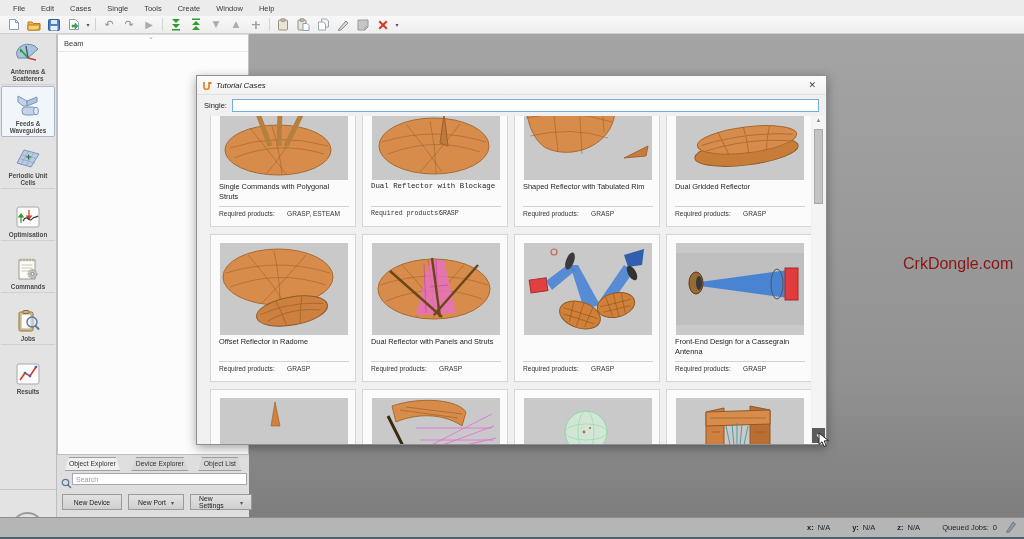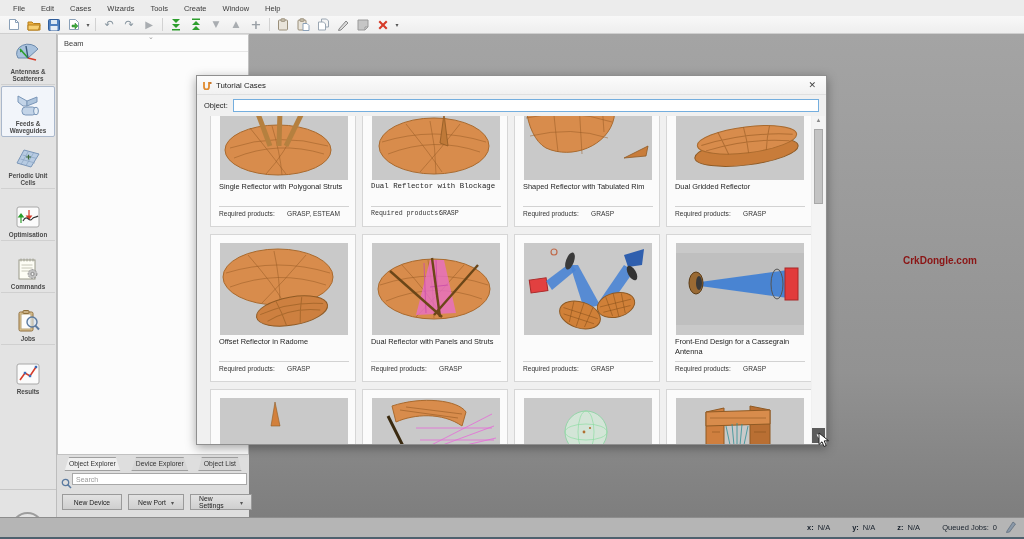--- a/index.html
+++ b/index.html
@@ -34,21 +34,21 @@
   
   .tree-panel { position:absolute; left:57px; top:34px; width:192px; height:421px; background:#fcfcfc;
                 border:1px solid #c2c2c2; border-top:1px solid #dcdcdc; z-index:10; }
   .tree-header { position:absolute; left:6px; top:4px; font-size:7.5px; color:#3a3a3a; }
   .tree-header-line { position:absolute; left:0; top:16px; width:100%; height:1px; background:#e6e6e6; }
   .panel-chevron { position:absolute; left:90px; top:-2px; font-size:7px; color:#9a9a9a; }
 
   
   .workspace { position:absolute; left:249px; top:34px; width:775px; height:483px;
                background:linear-gradient(#a4a4a4,#929292 70%,#7e7e7e); z-index:5; }
-  .watermark { position:absolute; left:903px; top:255px; font-size:10px; font-weight:bold; z-index:8; }
+  .watermark { position:absolute; left:903px; top:255px; font-size:16px; font-weight:normal; z-index:8; }
 
   
   .bl { position:absolute; left:57px; top:455px; width:192px; height:62px; background:#dedede; z-index:15; }
   .tabs { position:absolute; left:3px; top:2px; display:flex; gap:2px; }
   .tab { font-size:6.8px; color:#333; padding:2px 8px 3px; background:#d6d6d6; border:1px solid #9f9f9f;
          clip-path:polygon(7% 100%,14% 0,86% 0,93% 100%); }
   .tab.sel { background:#efefef; }
   .search-row { position:absolute; left:2px; top:18px; width:188px; height:14px; display:flex; }
   .search-box { margin-left:13px; width:175px; height:12px; border:1px solid #a8a8a8; background:#fff;
                 font-size:7px; color:#555; padding:0 3px; font-family:inherit; }
@@ -65,21 +65,21 @@
                padding-right:8px; gap:0; z-index:40; }
   .sfield { display:flex; gap:4px; margin-left:22px; font-size:7.5px; color:#17202b; }
   .sfield b { font-weight:bold; }
   .status-icon { margin-left:8px; }
   .bottom-line { position:absolute; left:0; top:537px; width:1024px; height:2px; background:#4e616e; z-index:41; }
 
   
   .dialog { position:absolute; left:196px; top:75px; width:631px; height:370px; background:#f0f0f0;
             border:1px solid #8f8f8f; box-shadow:0 3px 10px rgba(0,0,0,.35); z-index:50; }
   .dlg-title { position:absolute; left:0; top:0; width:100%; height:19px; background:linear-gradient(#fcfcfc,#f1f1f1);
-               border-bottom:1px solid #e0e0e0; display:flex; align-items:center; padding:0 6px; }
+               border-bottom:1px solid #e0e0e0; display:flex; align-items:center; padding:0 6px;font-style:italic; }
   .dlg-title-text { font-size:7.8px; color:#222; margin-left:4px; }
   .dlg-close { margin-left:auto; font-size:9px; color:#444; padding:0 4px; }
   .filter-row { position:absolute; left:0; top:19px; width:100%; height:21px; display:flex; align-items:center; padding:0 7px; }
   .filter-label { font-size:7.5px; color:#222; margin-right:5px; }
   .filter-input { flex:1; height:13px; border:1px solid #74aede; background:#fff; font-size:7.5px; padding:0 3px;
                   font-family:inherit; }
   .cards-viewport { position:absolute; left:1px; top:40px; width:613px; height:328px; overflow:hidden; }
   .cards-inner { position:absolute; left:0; top:-37px; width:613px; }
   .card { position:absolute; width:146px; height:148px; background:#fbfbfb; border:1px solid #d6d6d6; }
   .card-img { position:absolute; left:9px; top:8px; width:128px; height:92px; background:#c9c9c9; overflow:hidden; }
@@ -100,21 +100,21 @@
 
   .orange { fill:#d88c4c; stroke:#a96a2e; stroke-width:1; }
 </style>
 </head>
 <body>
 
 <div class="menubar">
   <span class="menu-item">File</span>
   <span class="menu-item">Edit</span>
   <span class="menu-item">Cases</span>
-  <span class="menu-item">Wizards</span>
+  <span class="menu-item">Single</span>
   <span class="menu-item">Tools</span>
   <span class="menu-item">Create</span>
   <span class="menu-item">Window</span>
   <span class="menu-item">Help</span>
 </div>
 
 <div class="toolbar">
   <span class="tbtn">
       <svg width="12" height="13">
         <path d="M1.5 1.5 h6 l3 3 v7 h-9 z" fill="#fff" stroke="#8aa0b8"></path>
@@ -357,38 +357,38 @@
     <span>
       <svg width="9" height="9">
           <path d="M1 1 v5 a2.5 2.5 0 0 0 5 0 V1" fill="none" stroke="#e08a2e" stroke-width="1.8"></path>
           <rect x="6.5" y="1" width="2" height="2" fill="#c8762a"></rect>
         </svg>
     </span>
     <span class="dlg-title-text">Tutorial Cases</span>
     <span class="dlg-close">✕</span>
   </div>
   <div class="filter-row">
-    <span class="filter-label">Object:</span>
+    <span class="filter-label">Single:</span>
     <input class="filter-input" value="" style="">
   </div>
 
   <div class="cards-viewport">
     <div class="cards-inner">
 
       <div class="card" style="left:12px; top:0;">
         <div class="card-img">
           <svg width="128" height="92">
               <ellipse cx="58" cy="62" rx="53" ry="25" class="orange"></ellipse>
               <path d="M10 60 Q58 44 108 58 M14 70 Q58 52 104 66 M30 40 Q54 70 66 86 M52 38 Q60 64 62 87 M76 39 Q66 64 46 86" stroke="rgba(150,90,35,.5)" fill="none"></path>
               <line x1="50" y1="58" x2="24" y2="-12" stroke="#b5803f" stroke-width="5"></line>
               <line x1="59" y1="58" x2="61" y2="-12" stroke="#b5803f" stroke-width="5"></line>
               <line x1="66" y1="58" x2="98" y2="-8" stroke="#b5803f" stroke-width="5"></line>
             </svg>
         </div>
-        <div class="card-title">Single Reflector with Polygonal Struts</div>
+        <div class="card-title">Single Commands with Polygonal Struts</div>
         <div class="card-div"></div>
         <span class="card-req">Required products:</span>
         <span class="card-prod">GRASP, ESTEAM</span>
       </div>
 
       <div class="card" style="left:164px; top:0;font-family:Liberation Mono, monospace;">
         <div class="card-img">
           <svg width="128" height="92">
               <ellipse cx="78" cy="-6" rx="32" ry="13" class="orange"></ellipse>
               <ellipse cx="62" cy="58" rx="55" ry="28" class="orange"></ellipse>

